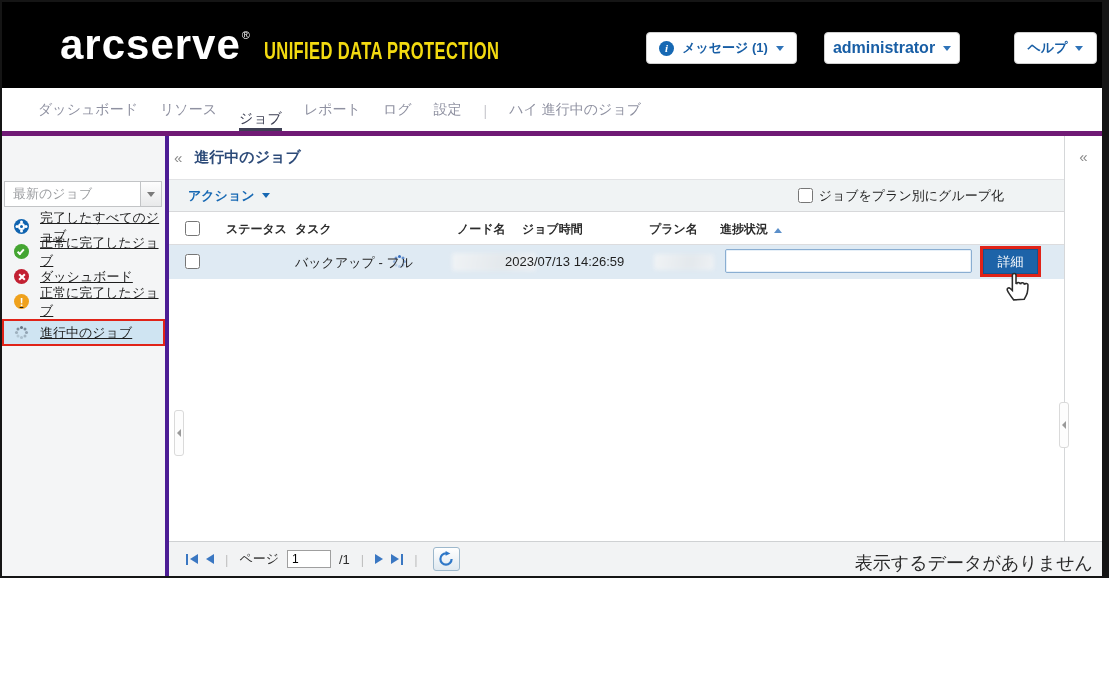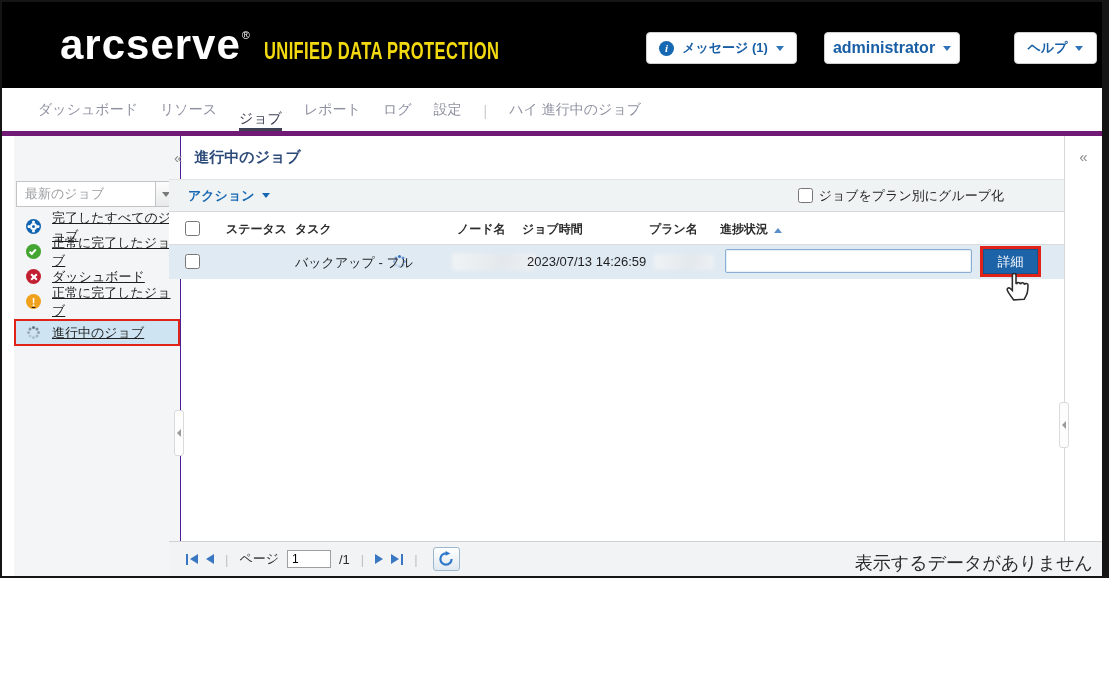--- a/index.html
+++ b/index.html
@@ -29,21 +29,21 @@
   
   .nav { position:absolute; left:0; top:86px; right:0; height:48px; background:#fff;
          border-bottom:5px solid #701a75; display:flex; align-items:stretch; padding-left:36px; }
   .tab { display:flex; align-items:center; color:#8f91a1; font-size:14px; margin-right:22px;
          border-bottom:3px solid transparent; padding-top:3px; }
   .tab.active { color:#3e4054; font-weight:400; border-bottom-color:#3e4054;align-items:flex-end; }
   .nav-sep { display:flex; align-items:center; color:#c9c9cf; font-size:14px; margin-right:22px; padding-top:3px; }
 
   
   .sidebar { position:absolute; left:0; top:134px; bottom:0; width:167px; background:#f4f5f6;
-             border-right:1px solid #4c1d95;margin-left:12px; }
+             border-right:4px solid #4c1d95; }
   .combo { position:absolute; left:2px; right:3px; top:45px; height:26px; background:#fff;
            border:1px solid #c2c4c6; display:flex; align-items:center; }
   .combo-text { flex:1; padding-left:8px; color:#9b9da0; font-size:13px; }
   .combo-btn { width:21px; height:100%; border-left:1px solid #c2c4c6;
                background:linear-gradient(#fdfdfd,#e8e9ea); display:flex; align-items:center; justify-content:center; }
   .combo-btn .caret { border-top-color:#7a7a7a; }
   .slist { position:absolute; left:0; right:0; top:78px; }
   .sitem { height:25px; display:flex; align-items:center; gap:11px; padding-left:12px;
            font-size:13px; color:#1e1e1e;text-decoration:underline; }
   .sitem.selected { margin-top:5px; height:27px; background:#cfe4f2; border:2px solid #e02318; padding-left:10px; }
@@ -247,21 +247,21 @@
     <span style="left:551px;">
       <span>進捗状況</span><span class="sort"></span>
     </span>
   </div>
 
   <div class="row">
     <input class="cb" style="left: 16px; top: 9px;" type="checkbox">
     <span class="spinner sp-blue" style="left:223px; top:9px;"></span>
     <span style="left:126px; top:9px;">バックアップ - フル</span>
     <span class="redact" style="left:283px; top:8px; width:84px; height:18px;"></span>
-    <span style="left:358px; top:9px;">2023/07/13 14:26:59</span>
+    <span style="left:336px; top:9px;">2023/07/13 14:26:59</span>
     <span class="redact" style="left:485px; top:9px; width:60px; height:16px;"></span>
     <span class="pbar"></span>
     <span class="detail-btn">詳細</span>
   </div>
 
   <svg class="cursor-svg" width="34" height="38" viewBox="0 0 24 27">
     <path d="M9.6 25.5 C8 23.3 5.8 20.3 5.2 18.8 c-.6-1.5.9-2.4 2-1.4 l1.5 1.4 V8.2 c0-1.9 2.6-1.9 2.6 0 v5.6 l.5.1 c.1-1 2.3-1 2.4 0 l.5.1 c.2-.9 2.3-.8 2.4.2 l.5.1 c.2-.8 2.2-.6 2.2.5 0 0 0 3.7-.5 5.6-.4 1.7-1.4 3.2-2.2 4.7z" fill="#ffffff" stroke="#2b2b2b" stroke-width="1.1"></path>
   </svg>
 
   <div class="rightpanel">

